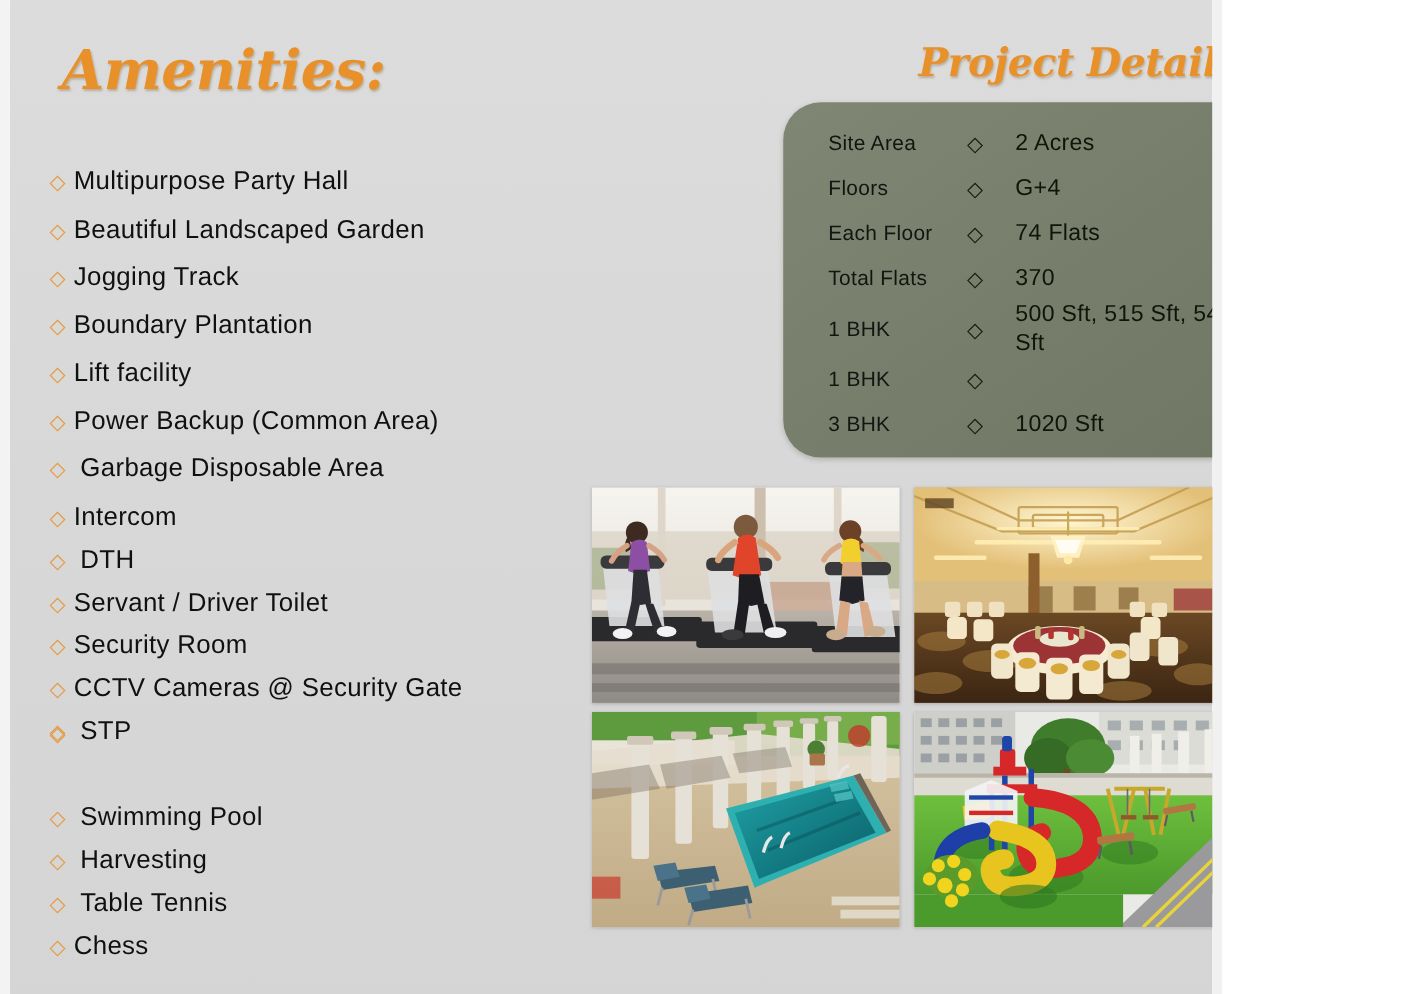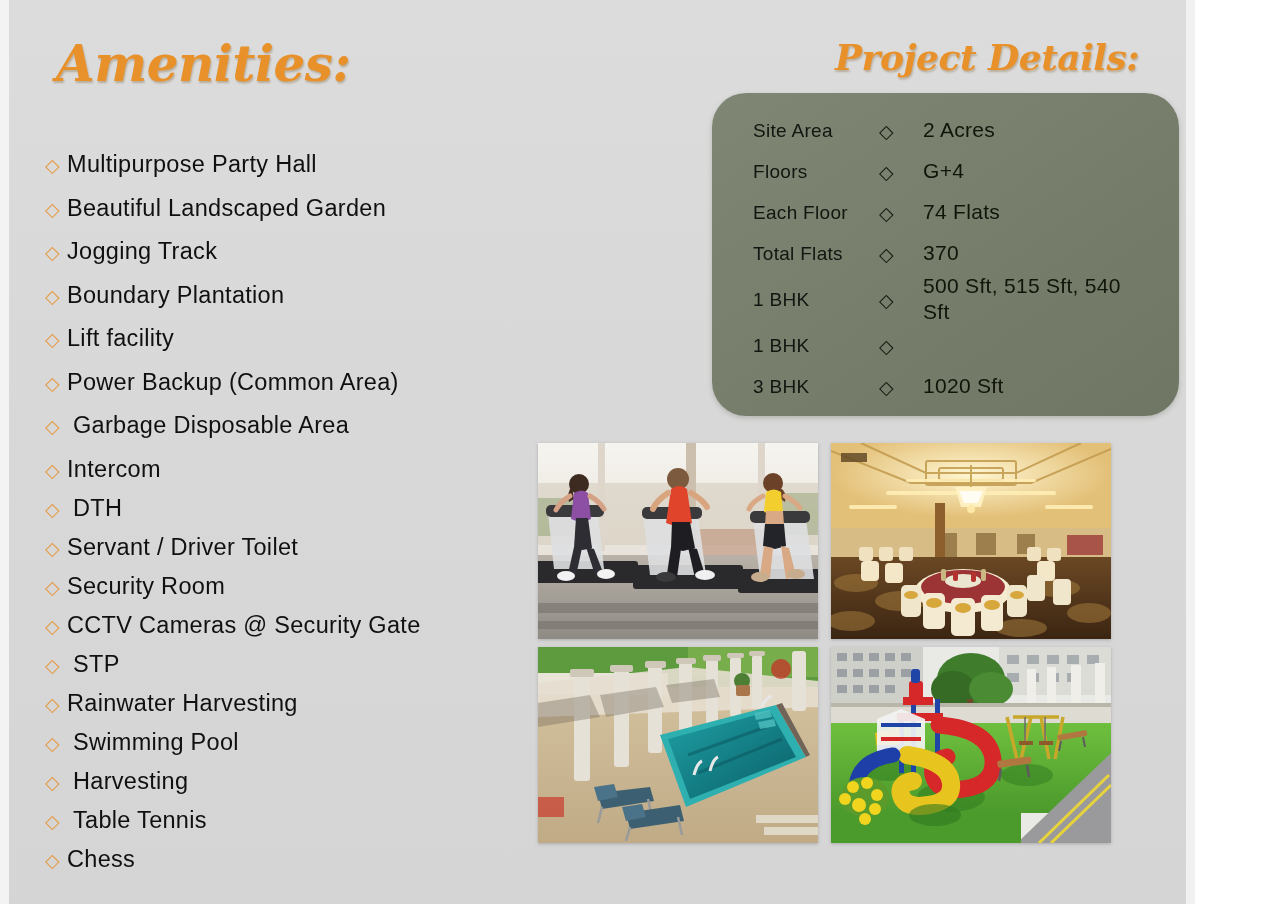--- a/index.html
+++ b/index.html
@@ -9,21 +9,21 @@
   body {
     width: 1275px;
     height: 904px;
     overflow: hidden;
     font-family: "Liberation Sans", sans-serif;
     background: #ffffff;
   }
 
   #slide {
     position: relative;
-    width: 1195px;
+    width: 1111px;
     height: 904px;
     background: #d9d9d9;
     background: linear-gradient(to bottom, #dcdcdc 0%, #d8d8d8 45%, #d5d5d5 100%);
     box-sizing: border-box;
     border-left: 9px solid #f3f3f3;
     border-right: 9px solid #f1f1f1;
     overflow: hidden;
   }
 
   
@@ -198,21 +198,20 @@
     <div class="amenity-row tight">
       <span class="dia-orange">◇</span>
       <span class="amenity-label">CCTV Cameras @ Security Gate</span>
     </div>
     <div class="amenity-row tight">
       <span class="dia-orange">◇</span>
       <span class="amenity-label indent">STP</span>
     </div>
     <div class="amenity-row tight">
       <span class="dia-orange">◇</span>
-      <span class="amenity-label">Rainwater Harvesting</span>
     </div>
     <div class="amenity-row tight">
       <span class="dia-orange">◇</span>
       <span class="amenity-label indent">Swimming Pool</span>
     </div>
     <div class="amenity-row tight">
       <span class="dia-orange">◇</span>
       <span class="amenity-label indent">Harvesting</span>
     </div>
     <div class="amenity-row tight">

